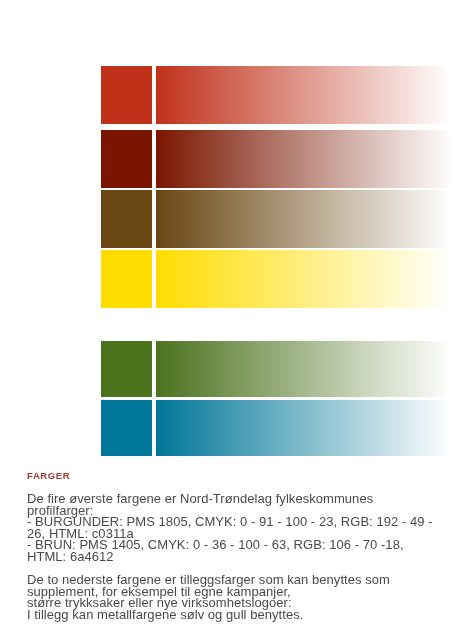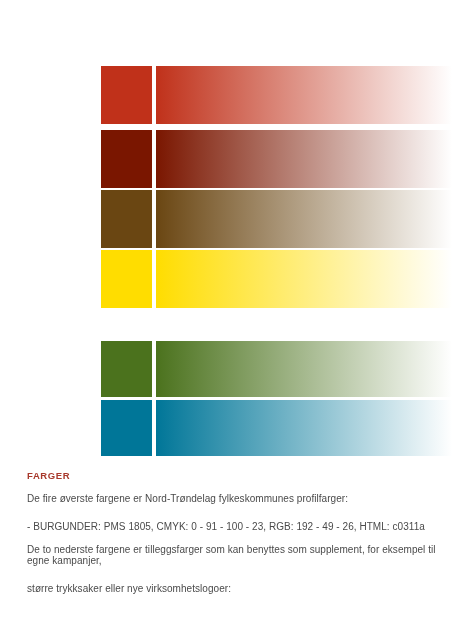--- a/index.html
+++ b/index.html
@@ -76,26 +76,26 @@
     font-weight: bold;
     letter-spacing: 0.6px;
     color: #a8392c;
     margin: 0 0 12px 0;
     line-height: 11px;
   }
 
   .para {
     margin: 0;
     color: #4a4a4a;
-    font-size: 10px;
+    font-size: 13px;
     line-height: 11.6px;
     letter-spacing: 0.05px;
   }
 
-  .para + .para { margin-top: 16px; }
+  .para + .para { margin-top: 0; }
 
   .spacer { height: 11.6px; }
 </style>
 </head>
 <body style="background: rgb(255, 255, 255);">
 
 <div id="page">
 
   <div class="bands">
 
@@ -131,23 +131,25 @@
 
   </div>
 
   <div class="textblock">
 
     <h2 class="heading" style="color: rgb(168, 57, 44);">FARGER</h2>
 
     <p class="para">De fire øverste fargene er Nord-Trøndelag fylkeskommunes profilfarger:</p>
 
     <p class="para">- BURGUNDER: PMS 1805, CMYK: 0 - 91 - 100 - 23, RGB: 192 - 49 - 26, HTML: c0311a</p>
+    <p class="para">- BRUN: PMS 1405, CMYK: 0 - 36 - 100 - 63, RGB: 106 - 70 -18, HTML: 6a4612</p>
 
     <div class="spacer"></div>
 
     <p class="para">De to nederste fargene er tilleggsfarger som kan benyttes som supplement, for eksempel til egne kampanjer,</p>
     <p class="para">større trykksaker eller nye virksomhetslogoer:</p>
 
 
+    <p class="para">I tillegg kan metallfargene sølv og gull benyttes.</p>
 
   </div>
 
 </div>
 
 </body></html>

